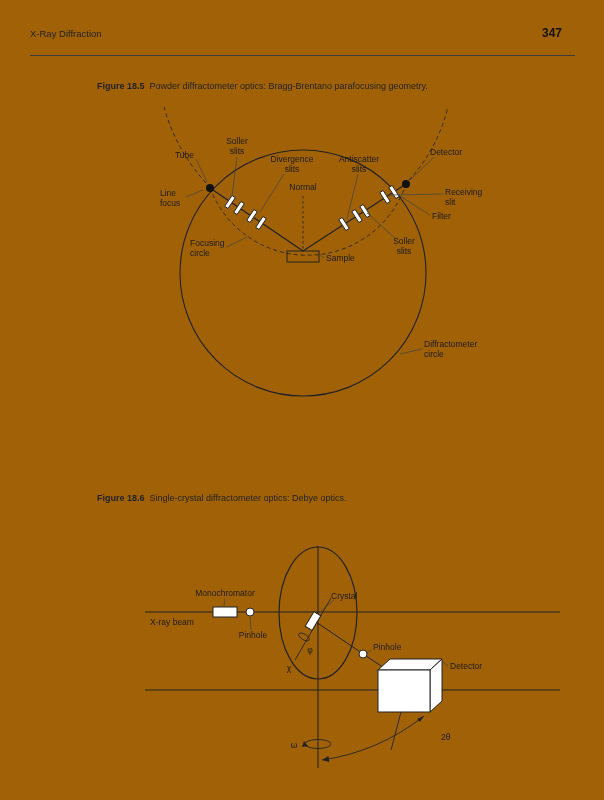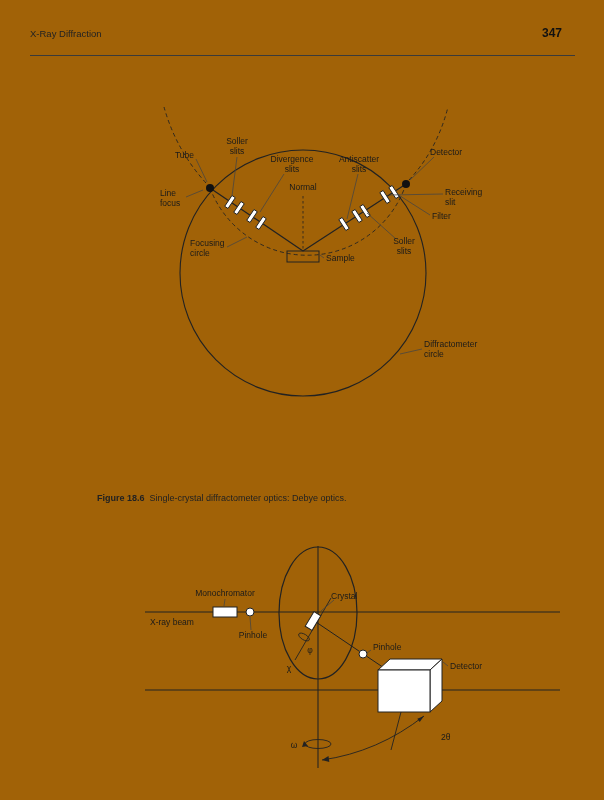--- a/index.html
+++ b/index.html
@@ -20,20 +20,21 @@
 </style>
 </head>
 <body>
 
 <div class="page">
 
   <div class="running-title">X-Ray Diffraction</div>
   <div class="page-number">347</div>
   <div class="header-rule"></div>
 
+  <p class="caption" id="caption1"><span class="cap-label">Figure 18.5</span><span>Powder diffractometer optics: Bragg-Brentano parafocusing geometry.</span></p>
 
   <svg id="fig1" class="fig" width="604" height="315" viewBox="0 95 604 315">
 
     <g stroke="#222" fill="none">
       <path d="M 210 188 A 104 104 0 0 0 406 184" stroke-dasharray="4 3" stroke-width="0.9"></path>
       <path d="M 206 183 Q 176 150 164 107" stroke-dasharray="4 3" stroke-width="0.9"></path>
       <path d="M 409 180 Q 437 150 448 107" stroke-dasharray="4 3" stroke-width="0.9"></path>
       <circle cx="303" cy="273" r="123" stroke-width="1.1"></circle>
       <line x1="210" y1="188" x2="303" y2="251" stroke-width="1.2"></line>
       <line x1="303" y1="251" x2="406" y2="184" stroke-width="1.2"></line>

